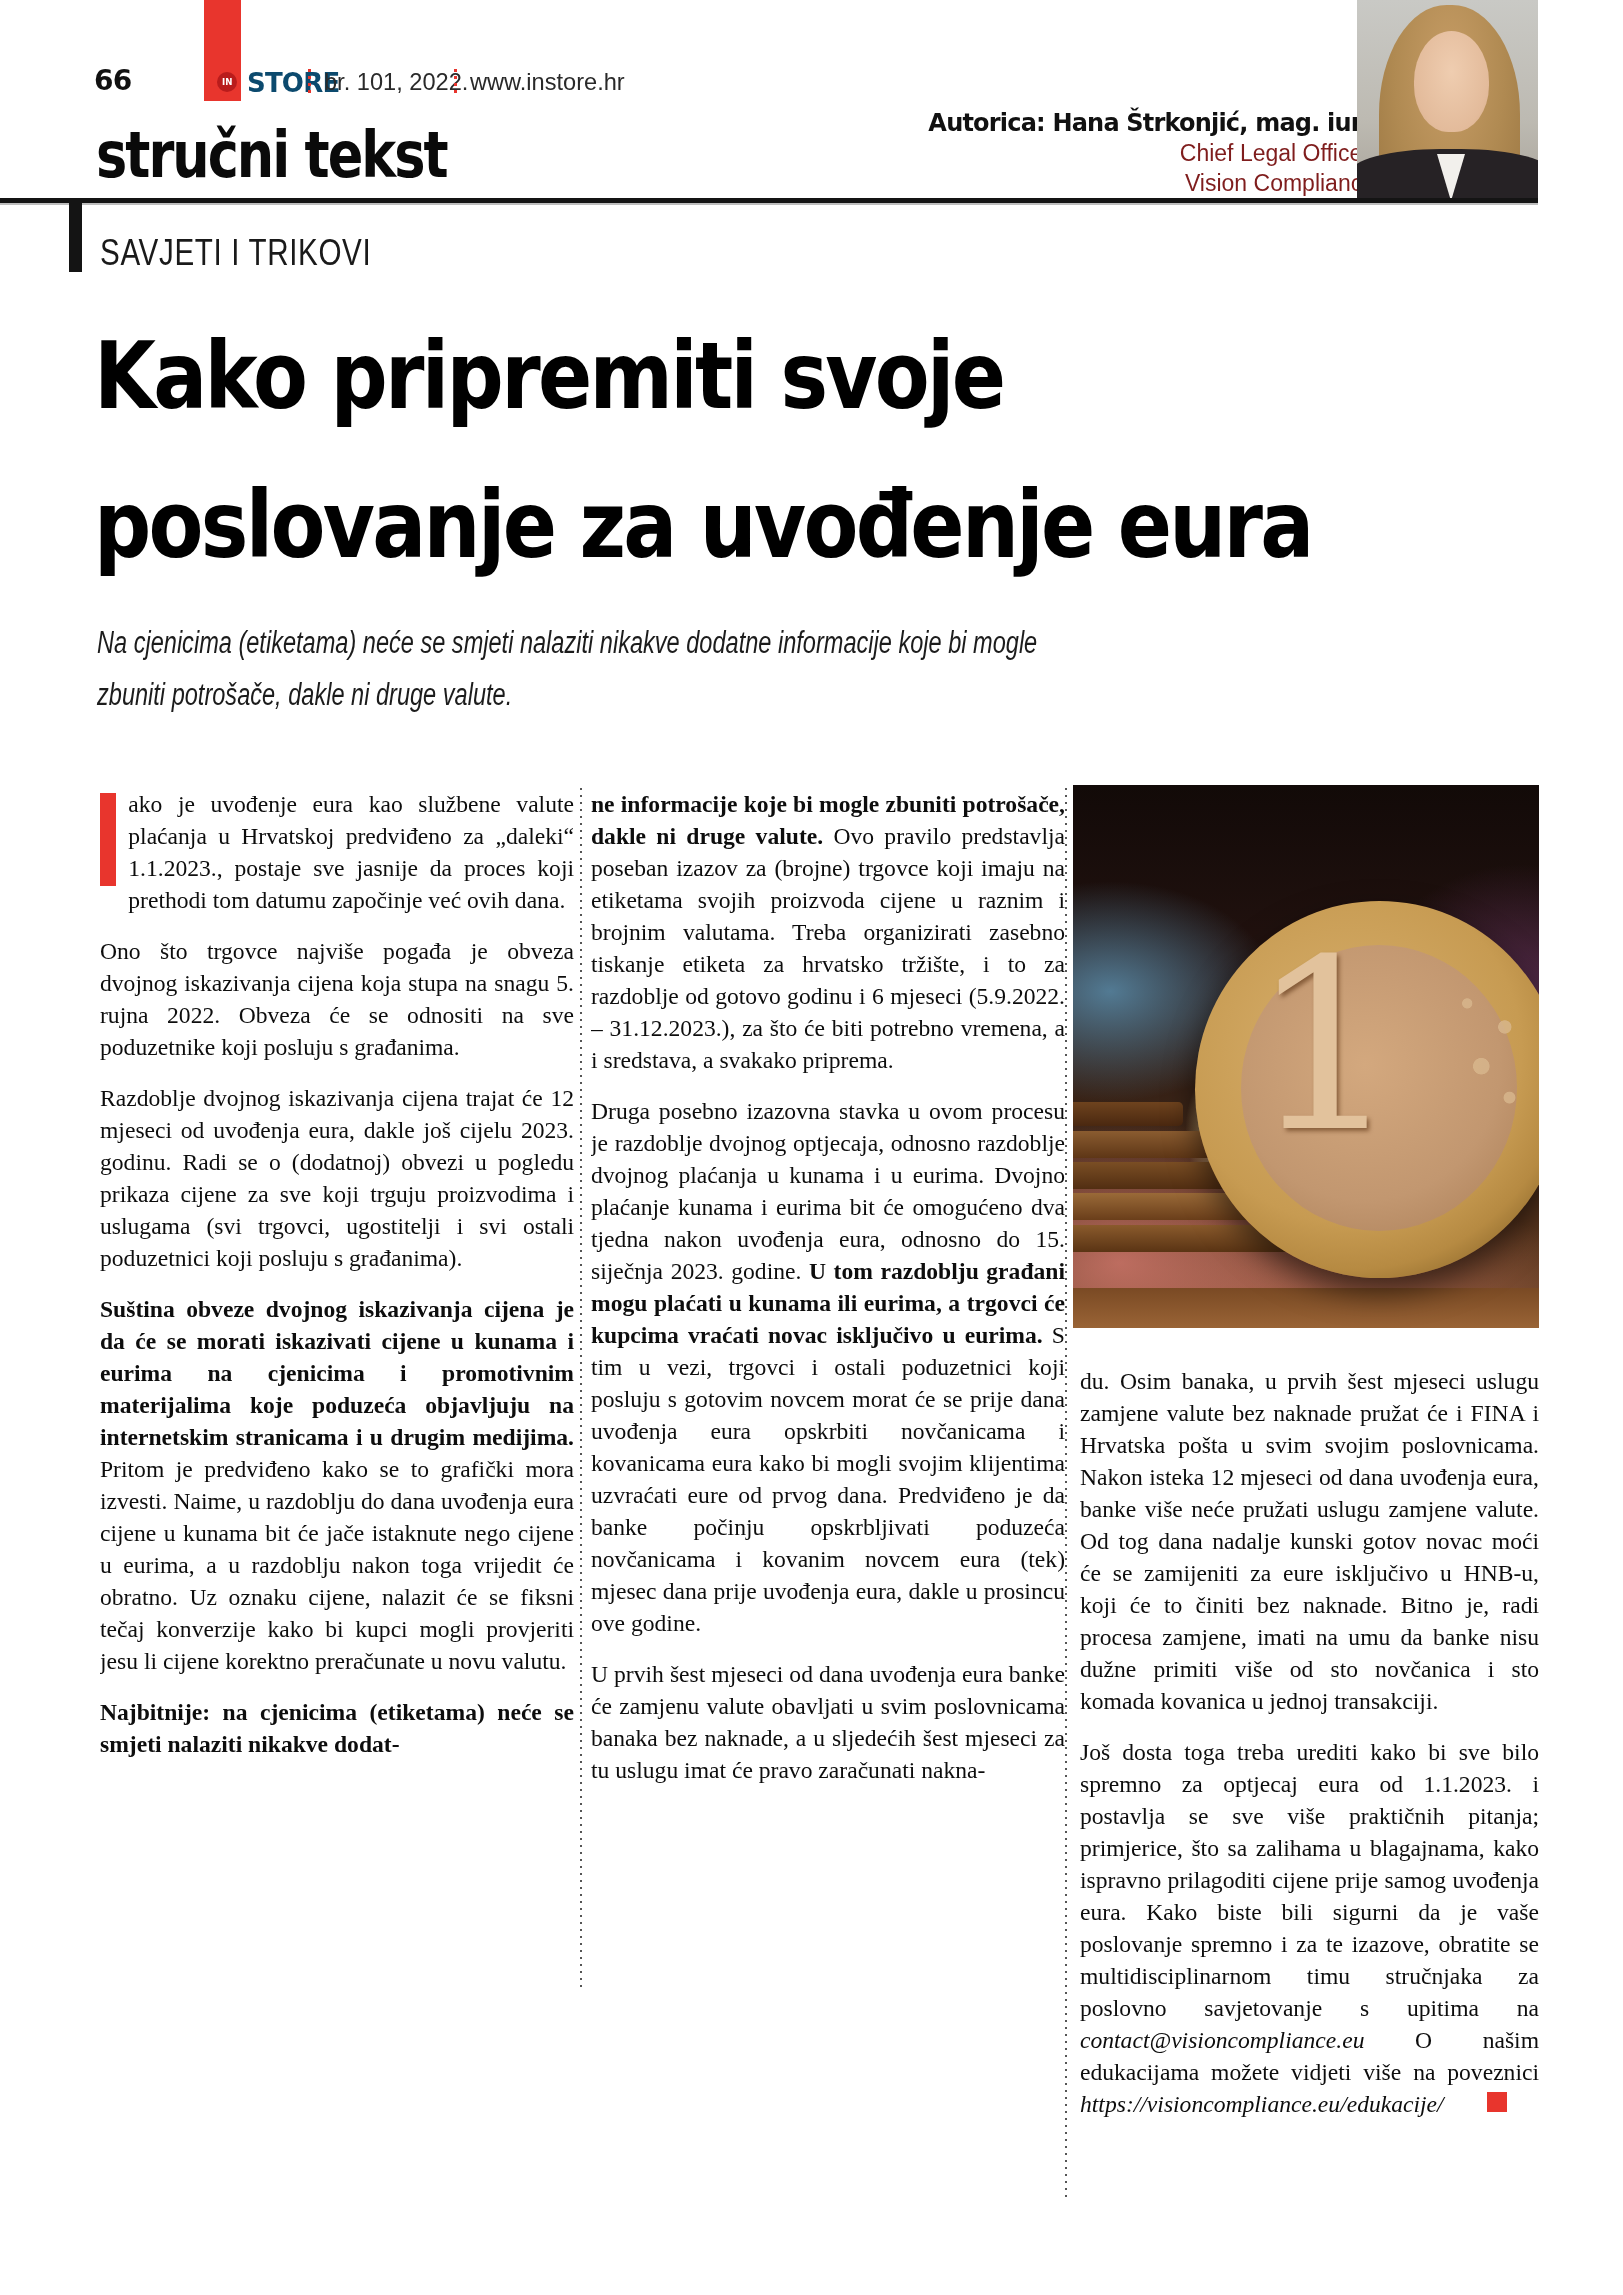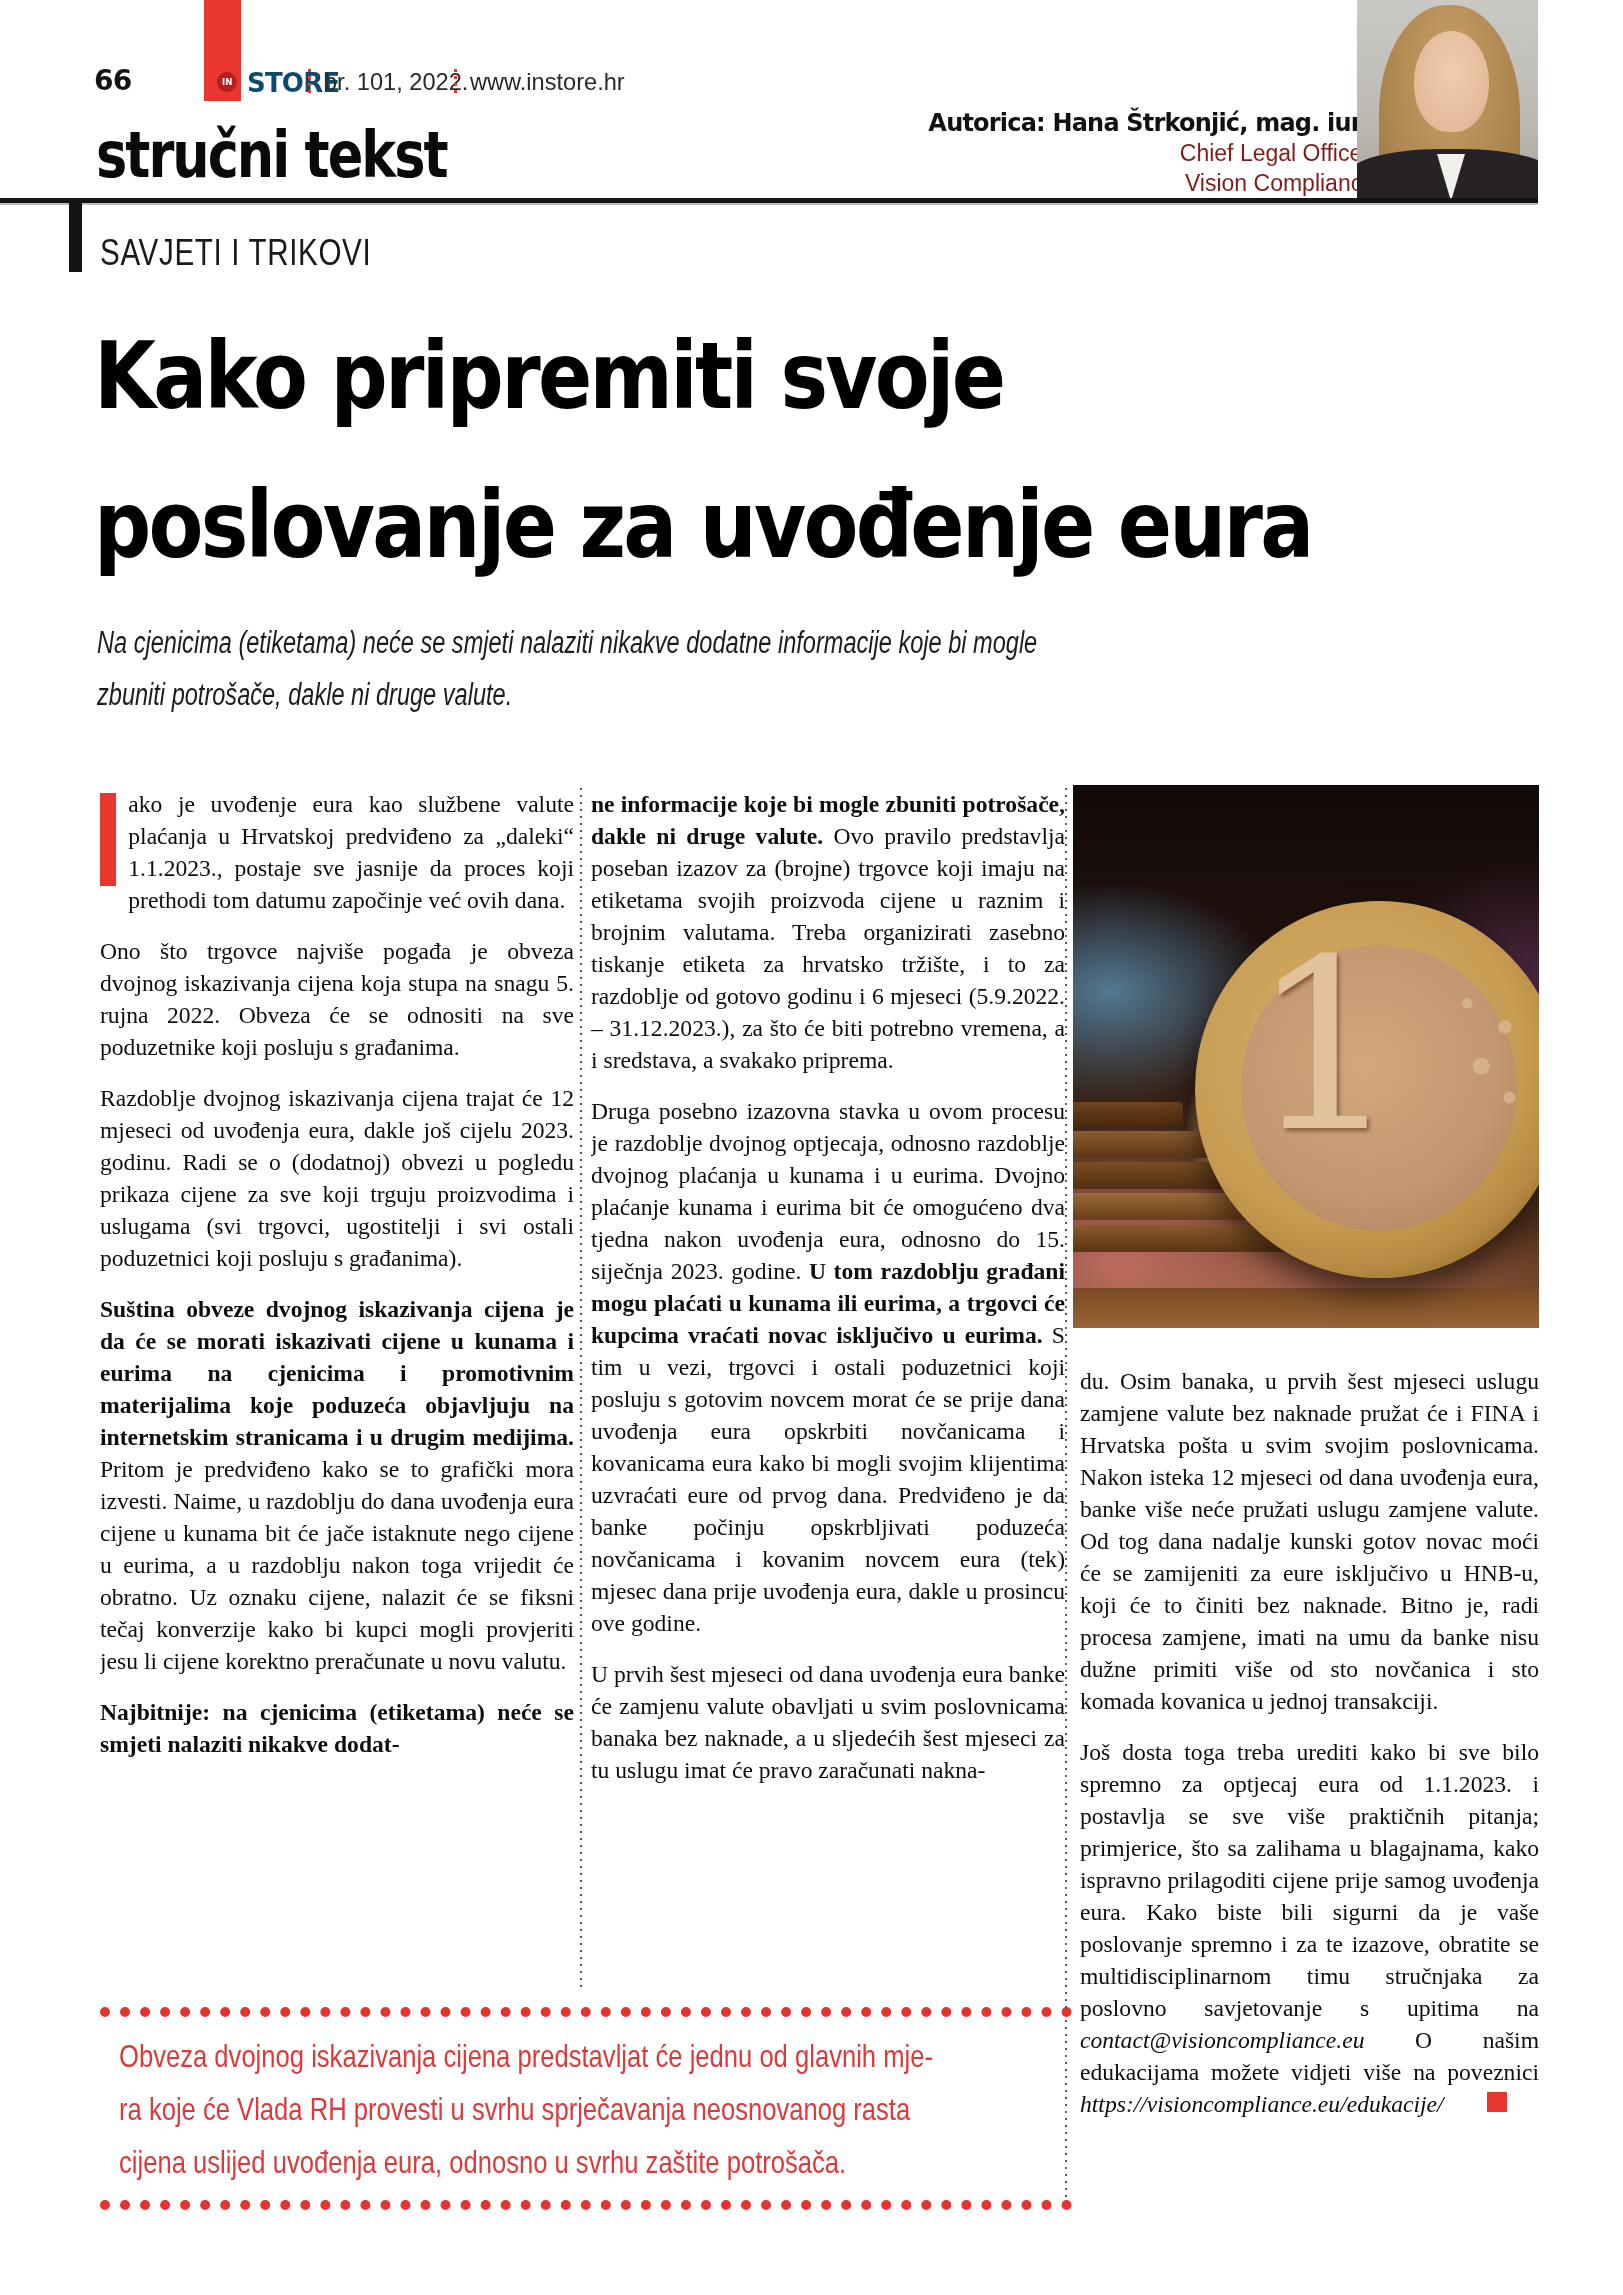--- a/index.html
+++ b/index.html
@@ -202,20 +202,15 @@
       <div class="cp-one">1</div>
       <div class="cp-map"></div>
     </div>
   </div>
 
   <div class="abs col col3">
     <p><span>du. Osim banaka, u prvih šest mjeseci uslugu zamjene valute bez naknade pružat će i FINA i Hrvatska pošta u svim svojim poslovnicama. Nakon isteka 12 mjeseci od dana uvođenja eura, banke više neće pružati uslugu zamjene valute. Od tog dana nadalje kunski gotov novac moći će se zamijeniti za eure isključivo u HNB-u, koji će to činiti bez naknade. Bitno je, radi procesa zamjene, imati na umu da banke nisu dužne primiti više od sto novčanica i sto komada kovanica u jednoj transakciji.</span></p>
     <p><span>Još dosta toga treba urediti kako bi sve bilo spremno za optjecaj eura od 1.1.2023. i postavlja se sve više praktičnih pitanja; primjerice, što sa zalihama u blagajnama, kako ispravno prilagoditi cijene prije samog uvođenja eura. Kako biste bili sigurni da je vaše poslovanje spremno i za te izazove, obratite se multidisciplinarnom timu stručnjaka za poslovno savjetovanje s upitima na </span><span class="i">contact@visioncompliance.eu</span><span> O našim edukacijama možete vidjeti više na poveznici </span><span class="i">https://visioncompliance.eu/edukacije/</span><span class="endmark"></span></p>
   </div>
 
-  <div class="abs quote-box">
-    <div class="quote-line">Obveza dvojnog iskazivanja cijena predstavljat će jednu od glavnih mje-</div>
-    <div class="quote-line">ra koje će Vlada RH provesti u svrhu sprječavanja neosnovanog rasta</div>
-    <div class="quote-line">cijena uslijed uvođenja eura, odnosno u svrhu zaštite potrošača.</div>
-  </div>
 
 </div>
 
 
 </body></html>

